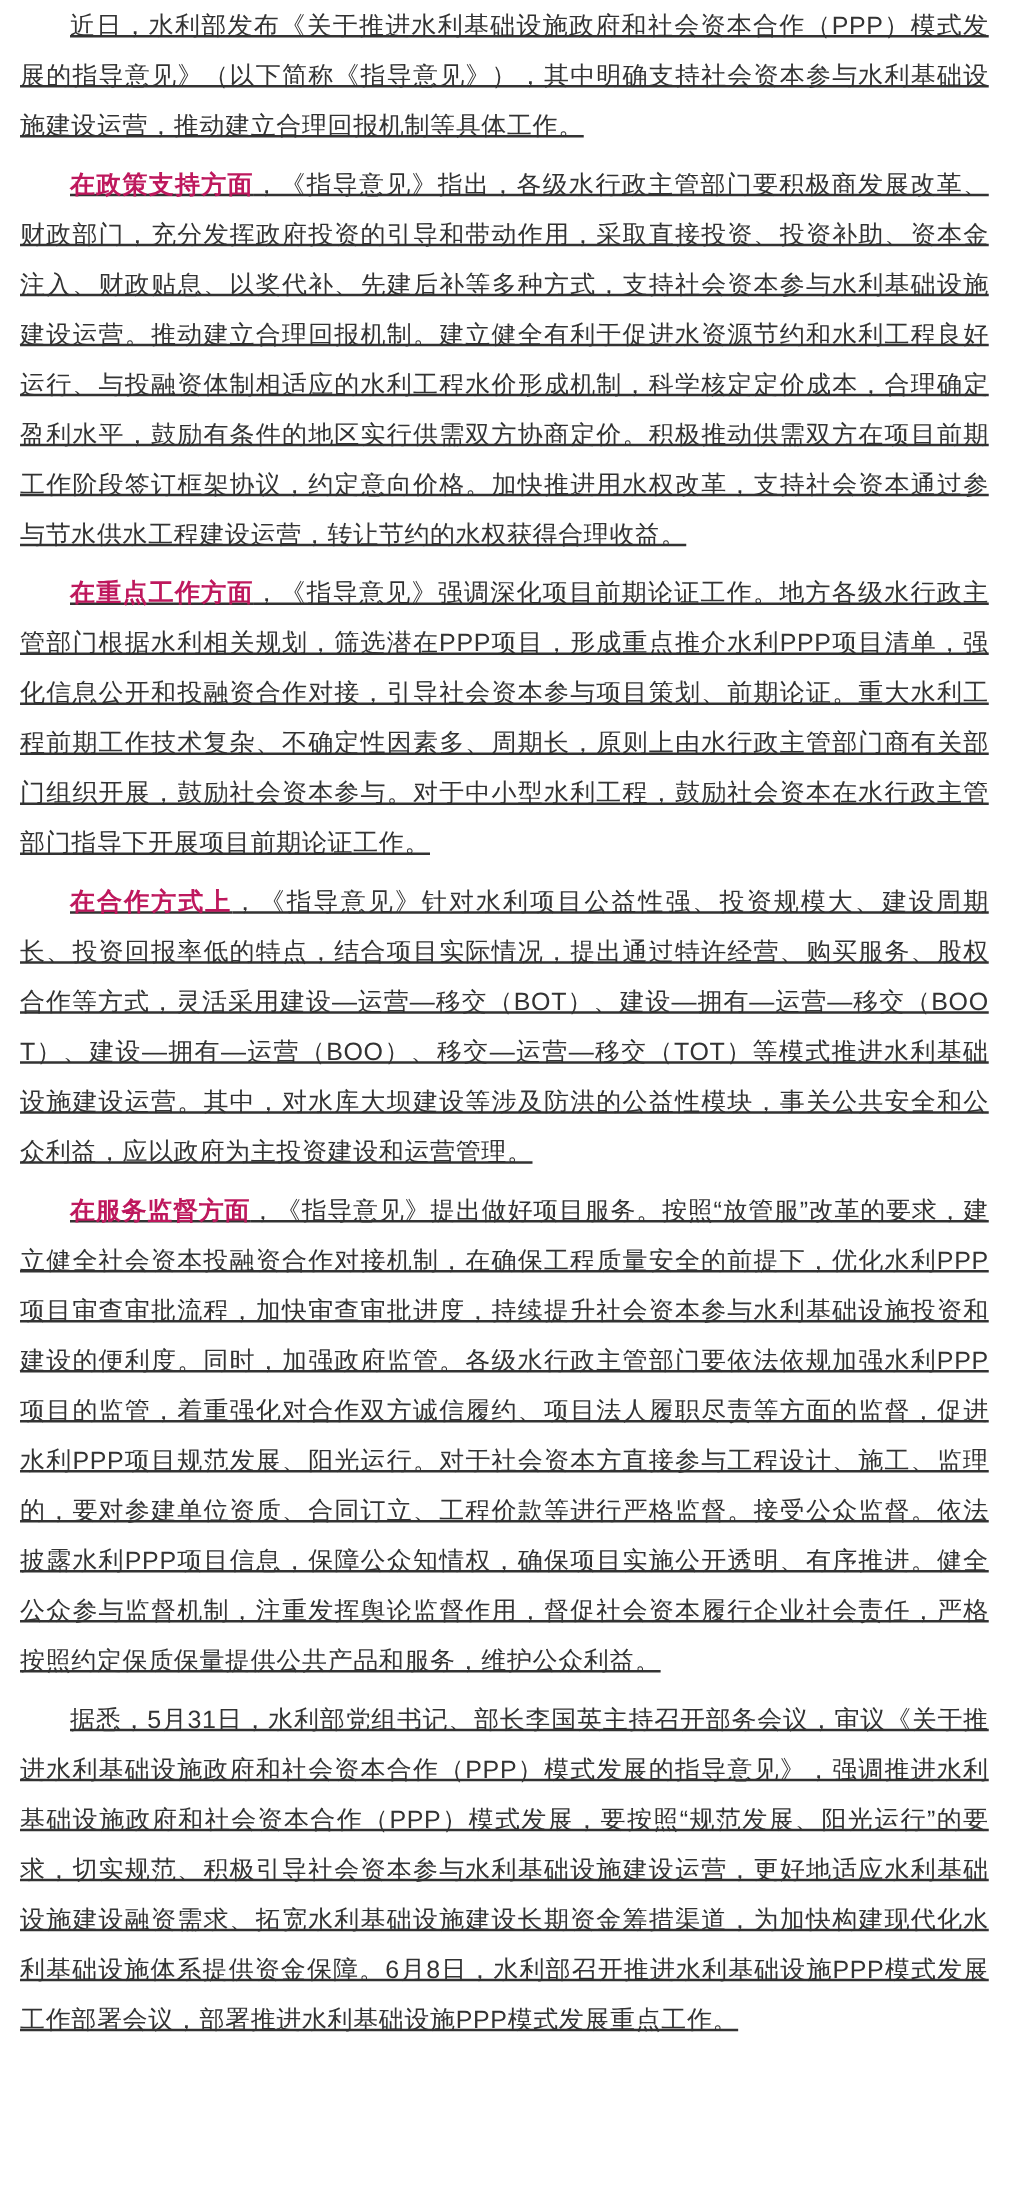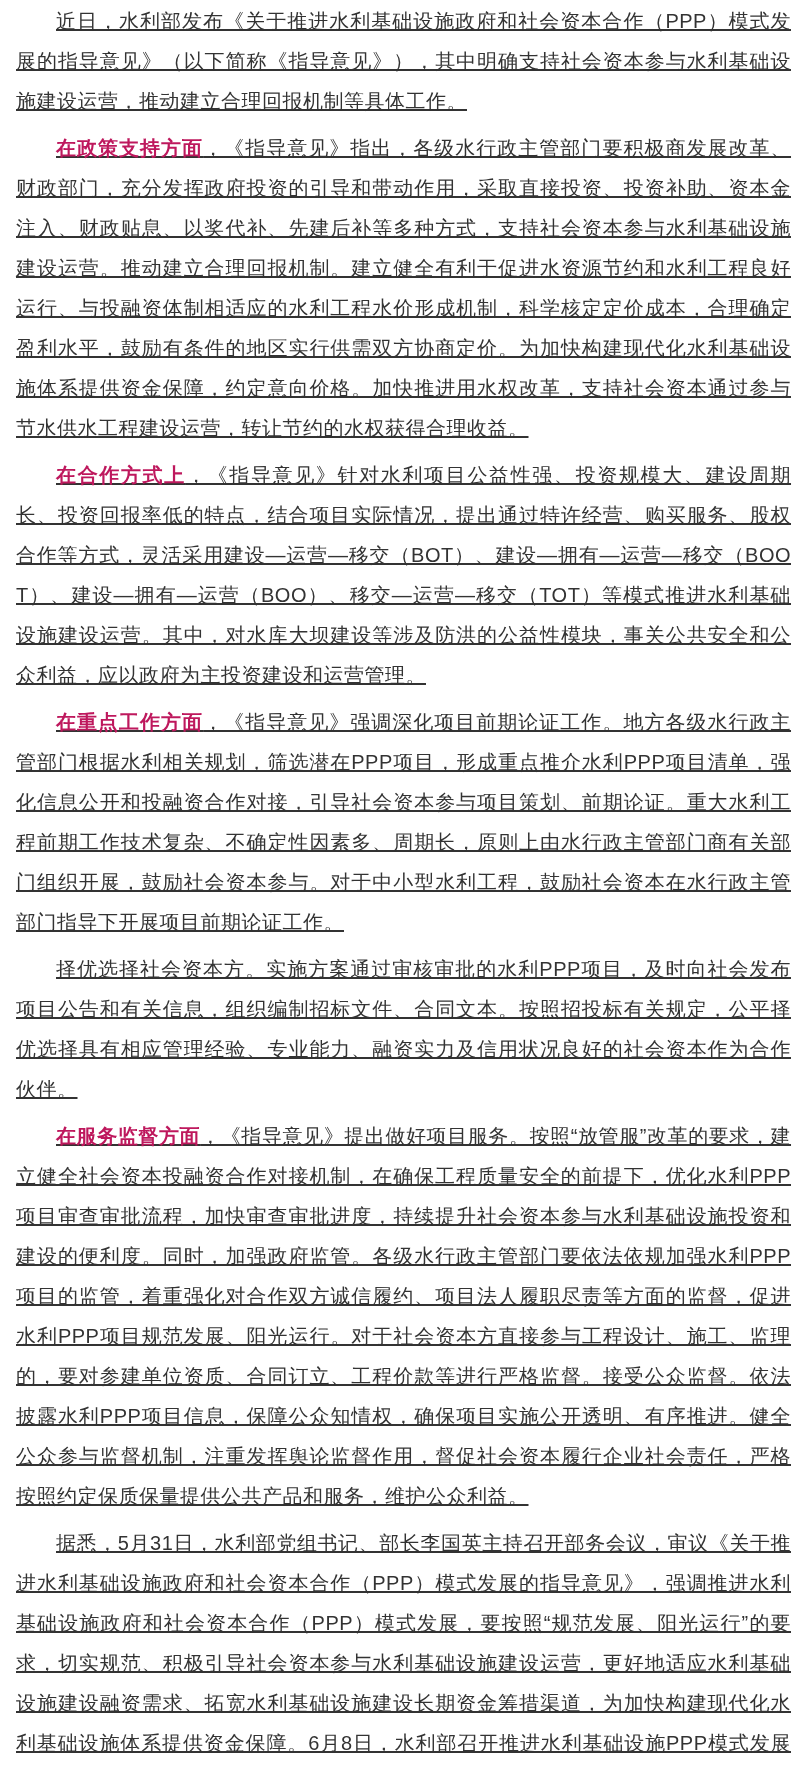--- a/index.html
+++ b/index.html
@@ -33,24 +33,23 @@
     font-weight: bold;
     color: #be185d;
   }
 </style>
 </head>
 <body>
 
 <div class="article">
   <p><span class="lead"></span><span>近日，水利部发布《关于推进水利基础设施政府和社会资本合作（PPP）模式发展的指导意见》（以下简称《指导意见》），其中明确支持社会资本参与水利基础设施建设运营，推动建立合理回报机制等具体工作。</span></p>
 
-  <p><span class="lead">在政策支持方面</span><span>，《指导意见》指出，各级水行政主管部门要积极商发展改革、财政部门，充分发挥政府投资的引导和带动作用，采取直接投资、投资补助、资本金注入、财政贴息、以奖代补、先建后补等多种方式，支持社会资本参与水利基础设施建设运营。推动建立合理回报机制。建立健全有利于促进水资源节约和水利工程良好运行、与投融资体制相适应的水利工程水价形成机制，科学核定定价成本，合理确定盈利水平，鼓励有条件的地区实行供需双方协商定价。为加快构建现代化水利基础设施体系提供资金保障，约定意向价格。加快推进用水权改革，支持社会资本通过参与节水供水工程建设运营，转让节约的水权获得合理收益。</span></p>
+  <p><span class="lead">在政策支持方面</span><span>，《指导意见》指出，各级水行政主管部门要积极商发展改革、财政部门，充分发挥政府投资的引导和带动作用，采取直接投资、投资补助、资本金注入、财政贴息、以奖代补、先建后补等多种方式，支持社会资本参与水利基础设施建设运营。推动建立合理回报机制。建立健全有利于促进水资源节约和水利工程良好运行、与投融资体制相适应的水利工程水价形成机制，科学核定定价成本，合理确定盈利水平，鼓励有条件的地区实行供需双方协商定价。积极推动供需双方在项目前期工作阶段签订框架协议，约定意向价格。加快推进用水权改革，支持社会资本通过参与节水供水工程建设运营，转让节约的水权获得合理收益。</span></p>
+
+  <p><span class="lead">在重点工作方面</span><span>，《指导意见》强调深化项目前期论证工作。地方各级水行政主管部门根据水利相关规划，筛选潜在PPP项目，形成重点推介水利PPP项目清单，强化信息公开和投融资合作对接，引导社会资本参与项目策划、前期论证。重大水利工程前期工作技术复杂、不确定性因素多、周期长，原则上由水行政主管部门商有关部门组织开展，鼓励社会资本参与。对于中小型水利工程，鼓励社会资本在水行政主管部门指导下开展项目前期论证工作。</span></p>
 
   <p><span class="lead">在合作方式上</span><span>，《指导意见》针对水利项目公益性强、投资规模大、建设周期长、投资回报率低的特点，结合项目实际情况，提出通过特许经营、购买服务、股权合作等方式，灵活采用建设—运营—移交（BOT）、建设—拥有—运营—移交（BOOT）、建设—拥有—运营（BOO）、移交—运营—移交（TOT）等模式推进水利基础设施建设运营。其中，对水库大坝建设等涉及防洪的公益性模块，事关公共安全和公众利益，应以政府为主投资建设和运营管理。</span></p>
 
-  <p><span class="lead">在重点工作方面</span><span>，《指导意见》强调深化项目前期论证工作。地方各级水行政主管部门根据水利相关规划，筛选潜在PPP项目，形成重点推介水利PPP项目清单，强化信息公开和投融资合作对接，引导社会资本参与项目策划、前期论证。重大水利工程前期工作技术复杂、不确定性因素多、周期长，原则上由水行政主管部门商有关部门组织开展，鼓励社会资本参与。对于中小型水利工程，鼓励社会资本在水行政主管部门指导下开展项目前期论证工作。</span></p>
-
-  <p><span class="lead"></span><span>择优选择社会资本方。实施方案通过审核审批的水利PPP项目，及时向社会发布项目公告和有关信息，组织编制招标文件、合同文本。按照招投标有关规定，公平择优选择具有相应管理经验、专业能力、融资实力及信用状况良好的社会资本作为合作伙伴。</span></p>
 
   <p><span class="lead">在服务监督方面</span><span>，《指导意见》提出做好项目服务。按照“放管服”改革的要求，建立健全社会资本投融资合作对接机制，在确保工程质量安全的前提下，优化水利PPP项目审查审批流程，加快审查审批进度，持续提升社会资本参与水利基础设施投资和建设的便利度。同时，加强政府监管。各级水行政主管部门要依法依规加强水利PPP项目的监管，着重强化对合作双方诚信履约、项目法人履职尽责等方面的监督，促进水利PPP项目规范发展、阳光运行。对于社会资本方直接参与工程设计、施工、监理的，要对参建单位资质、合同订立、工程价款等进行严格监督。接受公众监督。依法披露水利PPP项目信息，保障公众知情权，确保项目实施公开透明、有序推进。健全公众参与监督机制，注重发挥舆论监督作用，督促社会资本履行企业社会责任，严格按照约定保质保量提供公共产品和服务，维护公众利益。</span></p>
 
   <p><span class="lead"></span><span>据悉，5月31日，水利部党组书记、部长李国英主持召开部务会议，审议《关于推进水利基础设施政府和社会资本合作（PPP）模式发展的指导意见》，强调推进水利基础设施政府和社会资本合作（PPP）模式发展，要按照“规范发展、阳光运行”的要求，切实规范、积极引导社会资本参与水利基础设施建设运营，更好地适应水利基础设施建设融资需求、拓宽水利基础设施建设长期资金筹措渠道，为加快构建现代化水利基础设施体系提供资金保障。6月8日，水利部召开推进水利基础设施PPP模式发展工作部署会议，部署推进水利基础设施PPP模式发展重点工作。</span></p>
 </div>
 
 </body></html>

